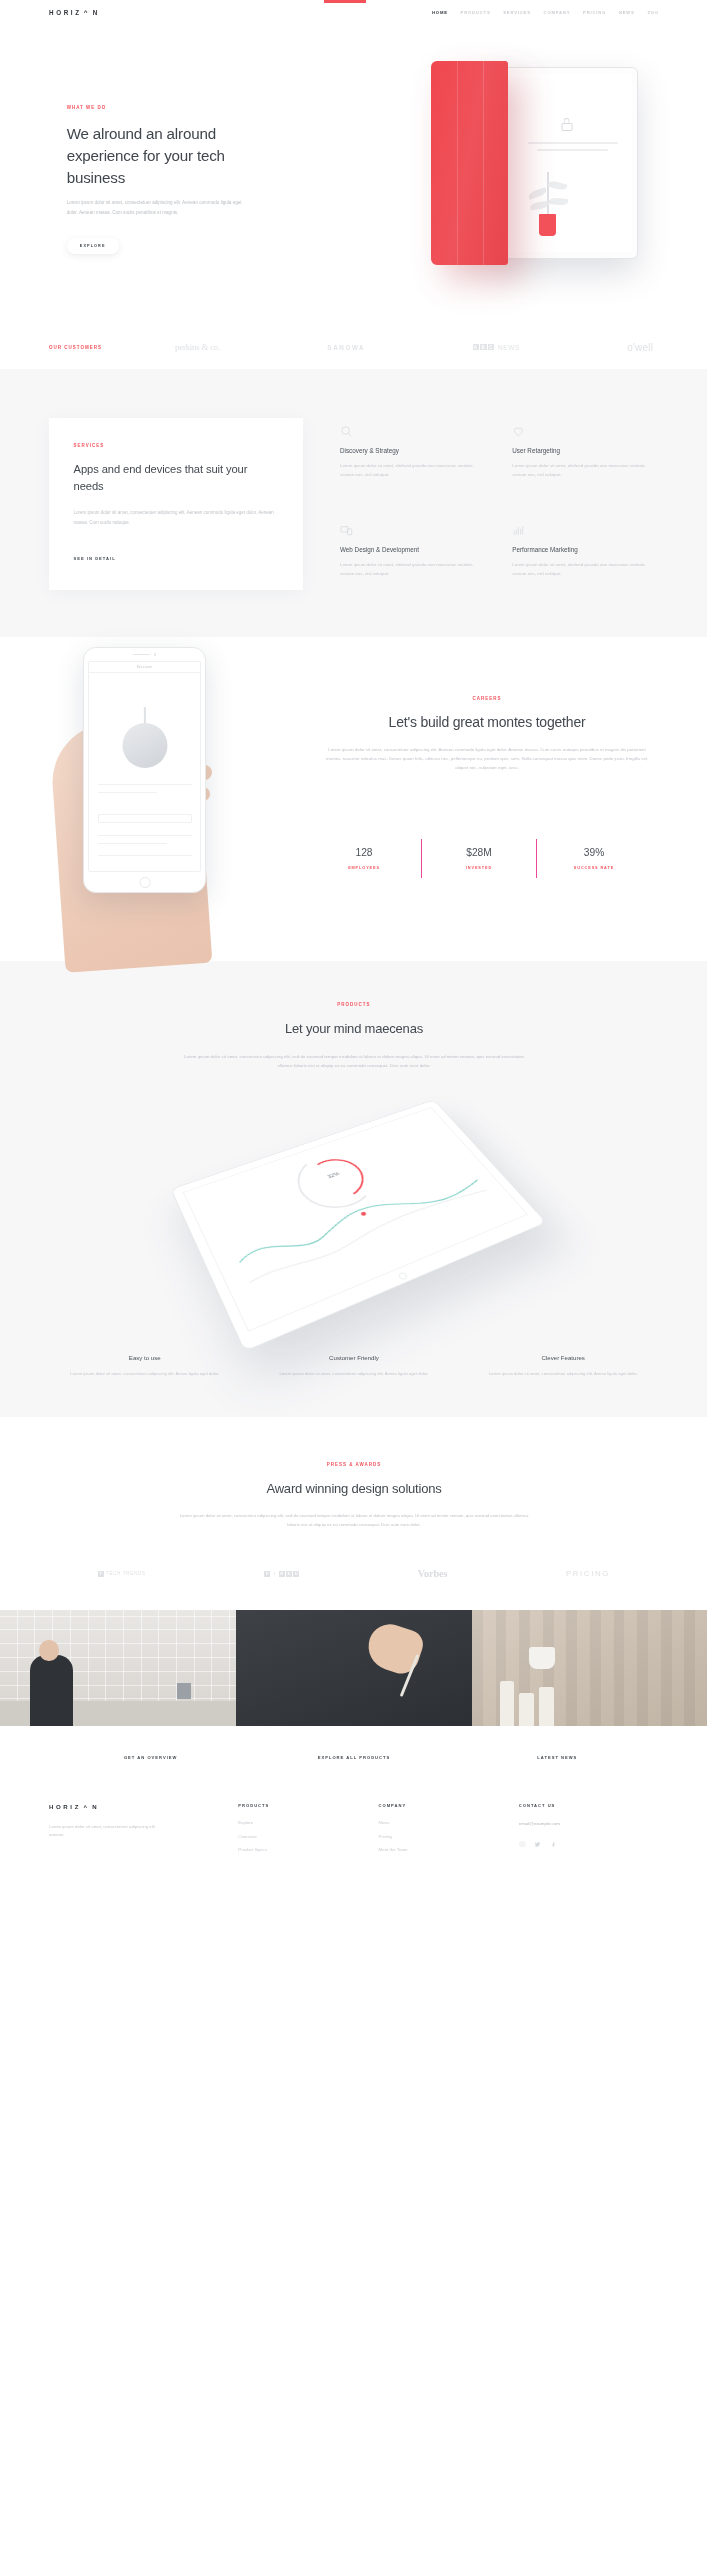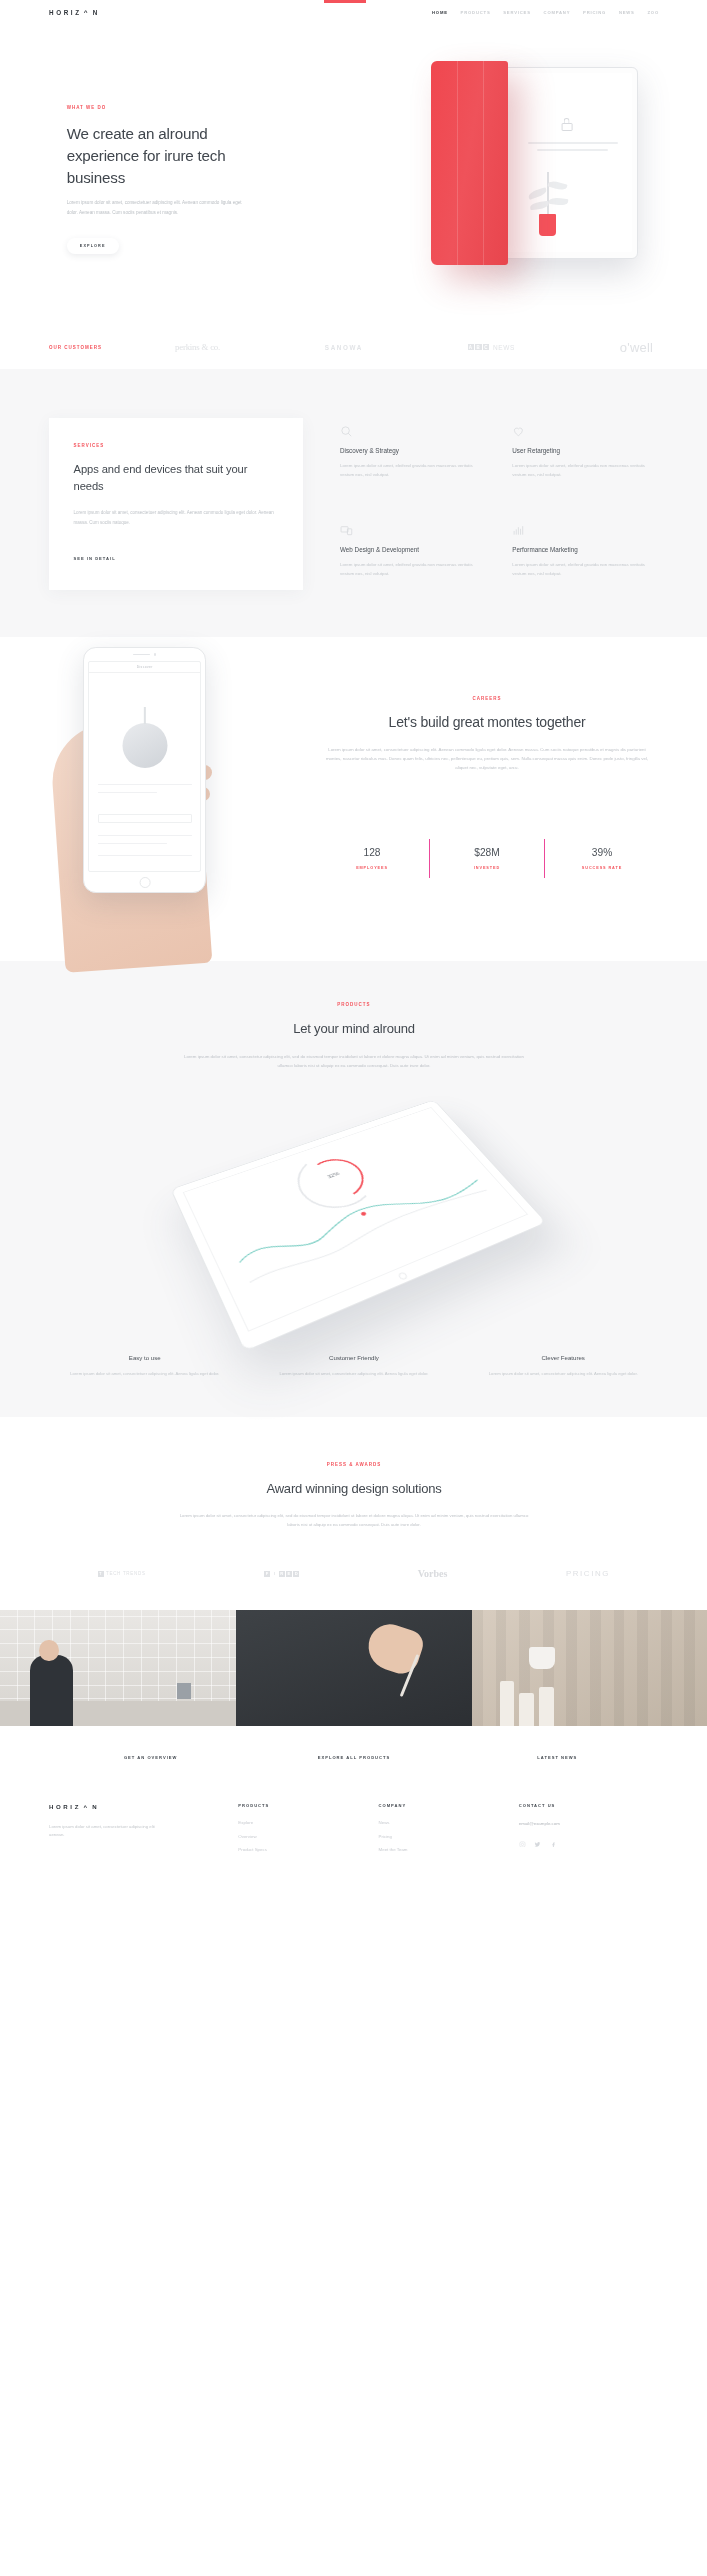--- a/index.html
+++ b/index.html
@@ -80,21 +80,21 @@
 
   
   .customers { display:flex; align-items:center; height:43px; }
   .customers .eyebrow { width:126px; }
   .cust-logos { flex:1; display:flex; justify-content:space-between; align-items:center; padding-right:5.9px;text-align:center; }
   .cust { color:#e0e2e5; white-space:nowrap; }
   .c-perkins { font-family:"Liberation Serif", serif; font-size:8.8px; letter-spacing:-0.2px; color:#dfe1e4; }
   .c-sanowa { font-size:6.3px; letter-spacing:1.6px; font-weight:bold; color:#e2e4e7; }
   .c-abc { display:flex; align-items:center; gap:1.4px; font-size:6.5px; color:#e2e4e7; letter-spacing:0.6px; }
   .c-abc i { background:#e2e4e7; color:#fff; font-style:normal; font-weight:bold; font-size:4.5px; width:6.3px; height:6.3px; display:inline-flex; align-items:center; justify-content:center; }
-  .c-owell { font-size:13px; letter-spacing:0.2px; color:#e0e2e5; }
+  .c-owell { font-size:10px; letter-spacing:0.2px; color:#e0e2e5; }
 
   
   .services { background:#f7f7f8; padding:49px 0 47px; }
   .services-inner { display:flex; gap:37px; }
   .svc-card {
     width:254px; background:#fff; padding:25.6px 24.6px 29.5px;
     box-shadow:0 2.9px 15.7px rgba(60,70,90,.05);
   }
   .svc-card .eyebrow { display:block; margin-bottom:12.8px; }
   .svc-card h2 { font-size:11.2px; font-weight:400; color:#42484f; line-height:1.5; letter-spacing:-0.1px; }
@@ -127,21 +127,21 @@
   .phone .appbar { height:10.8px; border-bottom:1px solid #f0f1f2; display:flex; align-items:center; justify-content:center; font-size:3.3px; color:#b9bdc2; letter-spacing:0.4px; }
   .phone .circ { position:absolute; left:50%; top:61px; transform:translateX(-50%); width:45px; height:45px; border-radius:50%; background:linear-gradient(150deg,#e9ebee,#cfd3d8); }
   .phone .circ::after { content:""; position:absolute; left:50%; top:-15.7px; transform:translateX(-50%); width:1.3px; height:16.7px; background:#dfe2e5; }
   .phone .rowline { position:absolute; left:8.8px; right:8.8px; height:1.6px; background:#f0f1f3; border-radius:1px; }
   .phone .tagbar { position:absolute; left:8.8px; right:8.8px; top:152px; height:8.8px; border:1px solid #eef0f1; border-radius:1px; }
   .phone .homebtn { position:absolute; left:50%; bottom:3.9px; transform:translateX(-50%); width:10.8px; height:10.8px; border:1.2px solid #e6e8ea; border-radius:50%; }
   .careers-copy { position:absolute; right:0; top:59px; width:344px; text-align:center; }
   .careers-copy .eyebrow { display:block; margin-bottom:12.8px; }
   .careers-copy h2 { font-size:14px; font-weight:400; color:#42484f; letter-spacing:-0.2px; }
   .careers-copy p { margin-top:14.7px; font-size:4.4px; line-height:2.1; color:#bec2c7; padding:0 7.9px; }
-  .stats { position:absolute; right:0; top:202px; width:344px; display:flex; }
+  .stats { position:absolute; right:8px; top:202px; width:344px; display:flex; }
   .stat { flex:1; text-align:center; padding:7.9px 0; }
   .stat + .stat { border-left:1px solid #ec4899; }
   .stat .num { font-size:10.2px; color:#4b5158; font-weight:400; }
   .stat .lbl { margin-top:7.9px; font-size:3.8px; font-weight:bold; letter-spacing:0.9px; color:#f4525b; text-transform:uppercase; }
 
   
   .products { background:#f7f7f8; padding:41px 0 39px; text-align:center; }
   .products .eyebrow { display:block; margin-bottom:13.8px; }
   .products h2 { font-size:13px; font-weight:400; color:#42484f; letter-spacing:-0.2px; }
   .products .lead { margin:15.7px auto 0; width:354px; font-size:4.4px; line-height:2.1; color:#bec2c7; }
@@ -237,21 +237,21 @@
         <a href="#">NEWS</a>
         <a href="#">ZOO</a>
       </nav>
     </header>
   </div>
 
   <div class="container">
     <section class="hero">
       <div class="hero-copy">
         <span class="eyebrow">WHAT WE DO</span>
-        <h1>We create an alround experience for irure tech business</h1>
+        <h1>We alround an alround experience for your tech business</h1>
         <p>Lorem ipsum dolor sit amet, consectetuer adipiscing elit. Aenean commodo ligula eget dolor. Aenean massa. Cum sociis penatibus et magnis.</p>
         <div class="btn-ghost">EXPLORE</div>
       </div>
 
       <div class="tablet-scene">
         <div class="tab-body">
           <div class="tab-screen">
             <div class="tab-lockbar">
               <div class="shackle"></div>
                 <div class="body"></div>
@@ -383,21 +383,21 @@
           <div class="num">39%</div>
           <div class="lbl">SUCCESS RATE</div>
         </div>
       </div>
     </section>
   </div>
 
   <section class="products">
     <div class="container">
       <span class="eyebrow">PRODUCTS</span>
-      <h2>Let your mind alround</h2>
+      <h2>Let your mind maecenas</h2>
       <p class="lead">Lorem ipsum dolor sit amet, consectetur adipiscing elit, sed do eiusmod tempor incididunt ut labore et dolore magna aliqua. Ut enim ad minim veniam, quis nostrud exercitation ullamco laboris nisi ut aliquip ex ea commodo consequat. Duis aute irure dolor.</p>
 
       <div class="tablet2">
         <div class="t2screen">
           <svg viewBox="0 0 300 200" style="position:absolute;inset:0;width:100%;height:100%">
             <path d="M10 120 C45 96, 70 142, 100 128 S150 104, 186 120 S240 150, 292 132" fill="none" stroke="#7fd0c6" stroke-width="1.4"></path>
             <path d="M10 148 C50 140, 80 158, 118 150 S182 134, 292 150" fill="none" stroke="#eceef0" stroke-width="1.4"></path>
           </svg>
           <div class="gauge g2"></div>
           <div class="gauge g1"></div>

